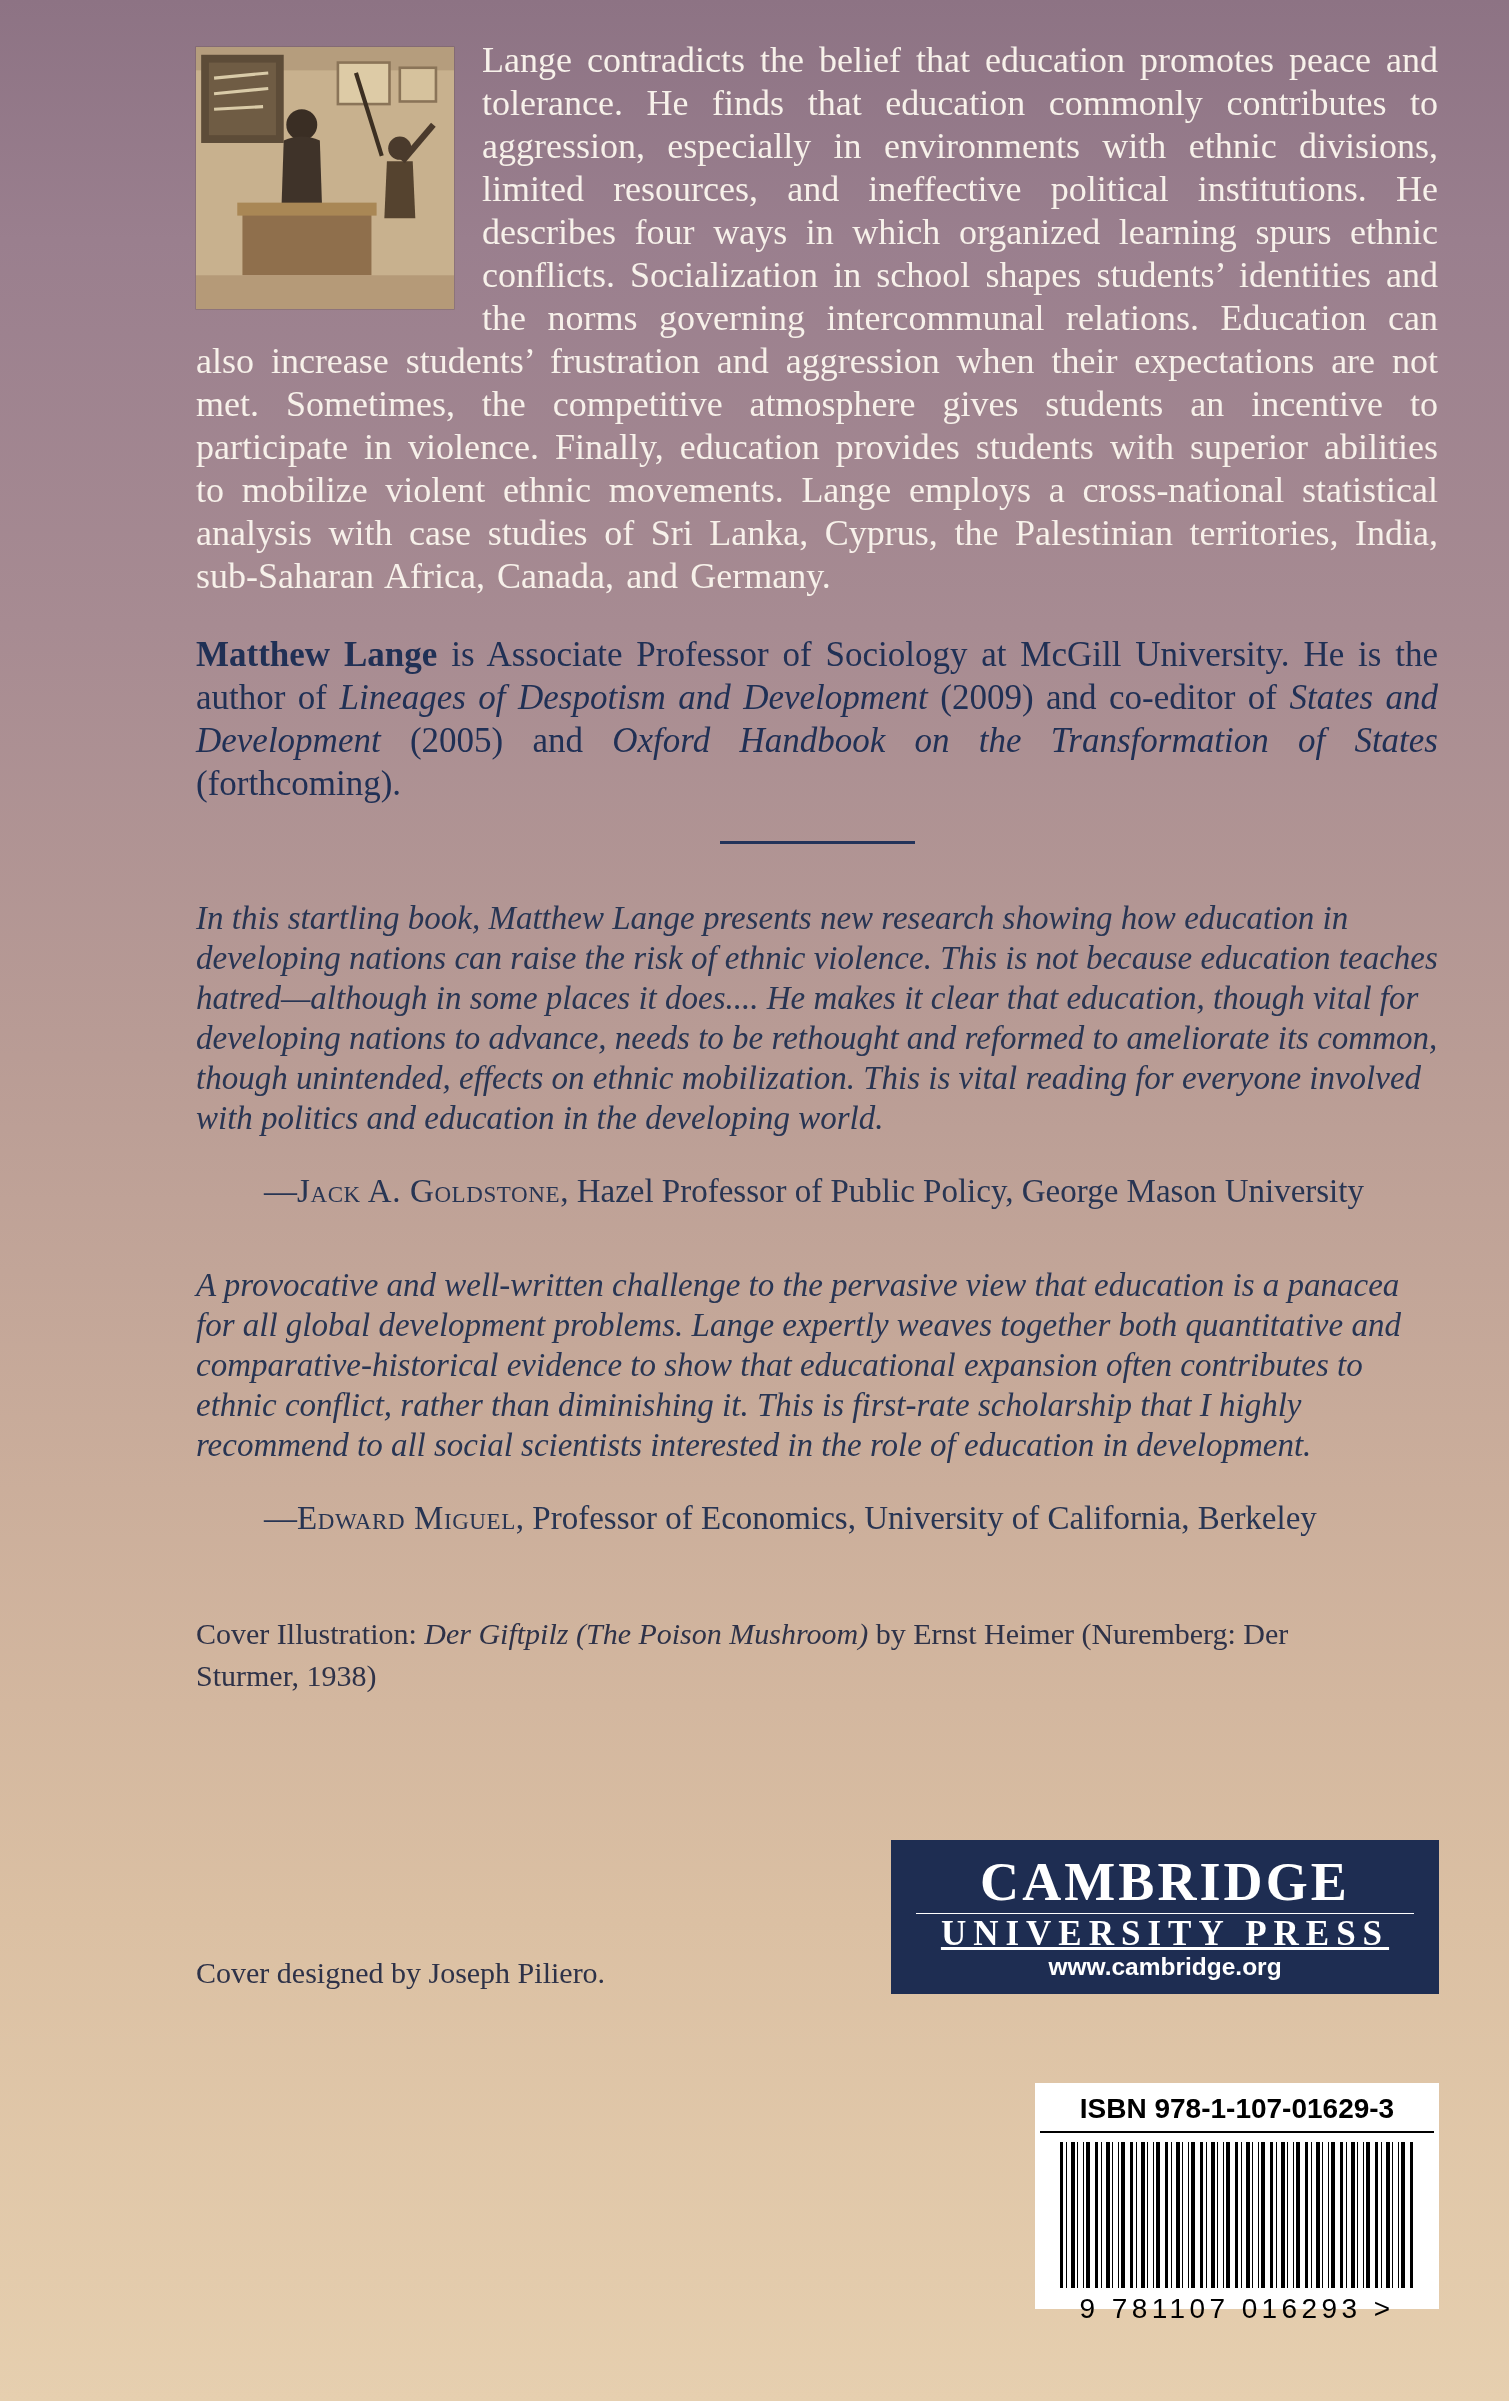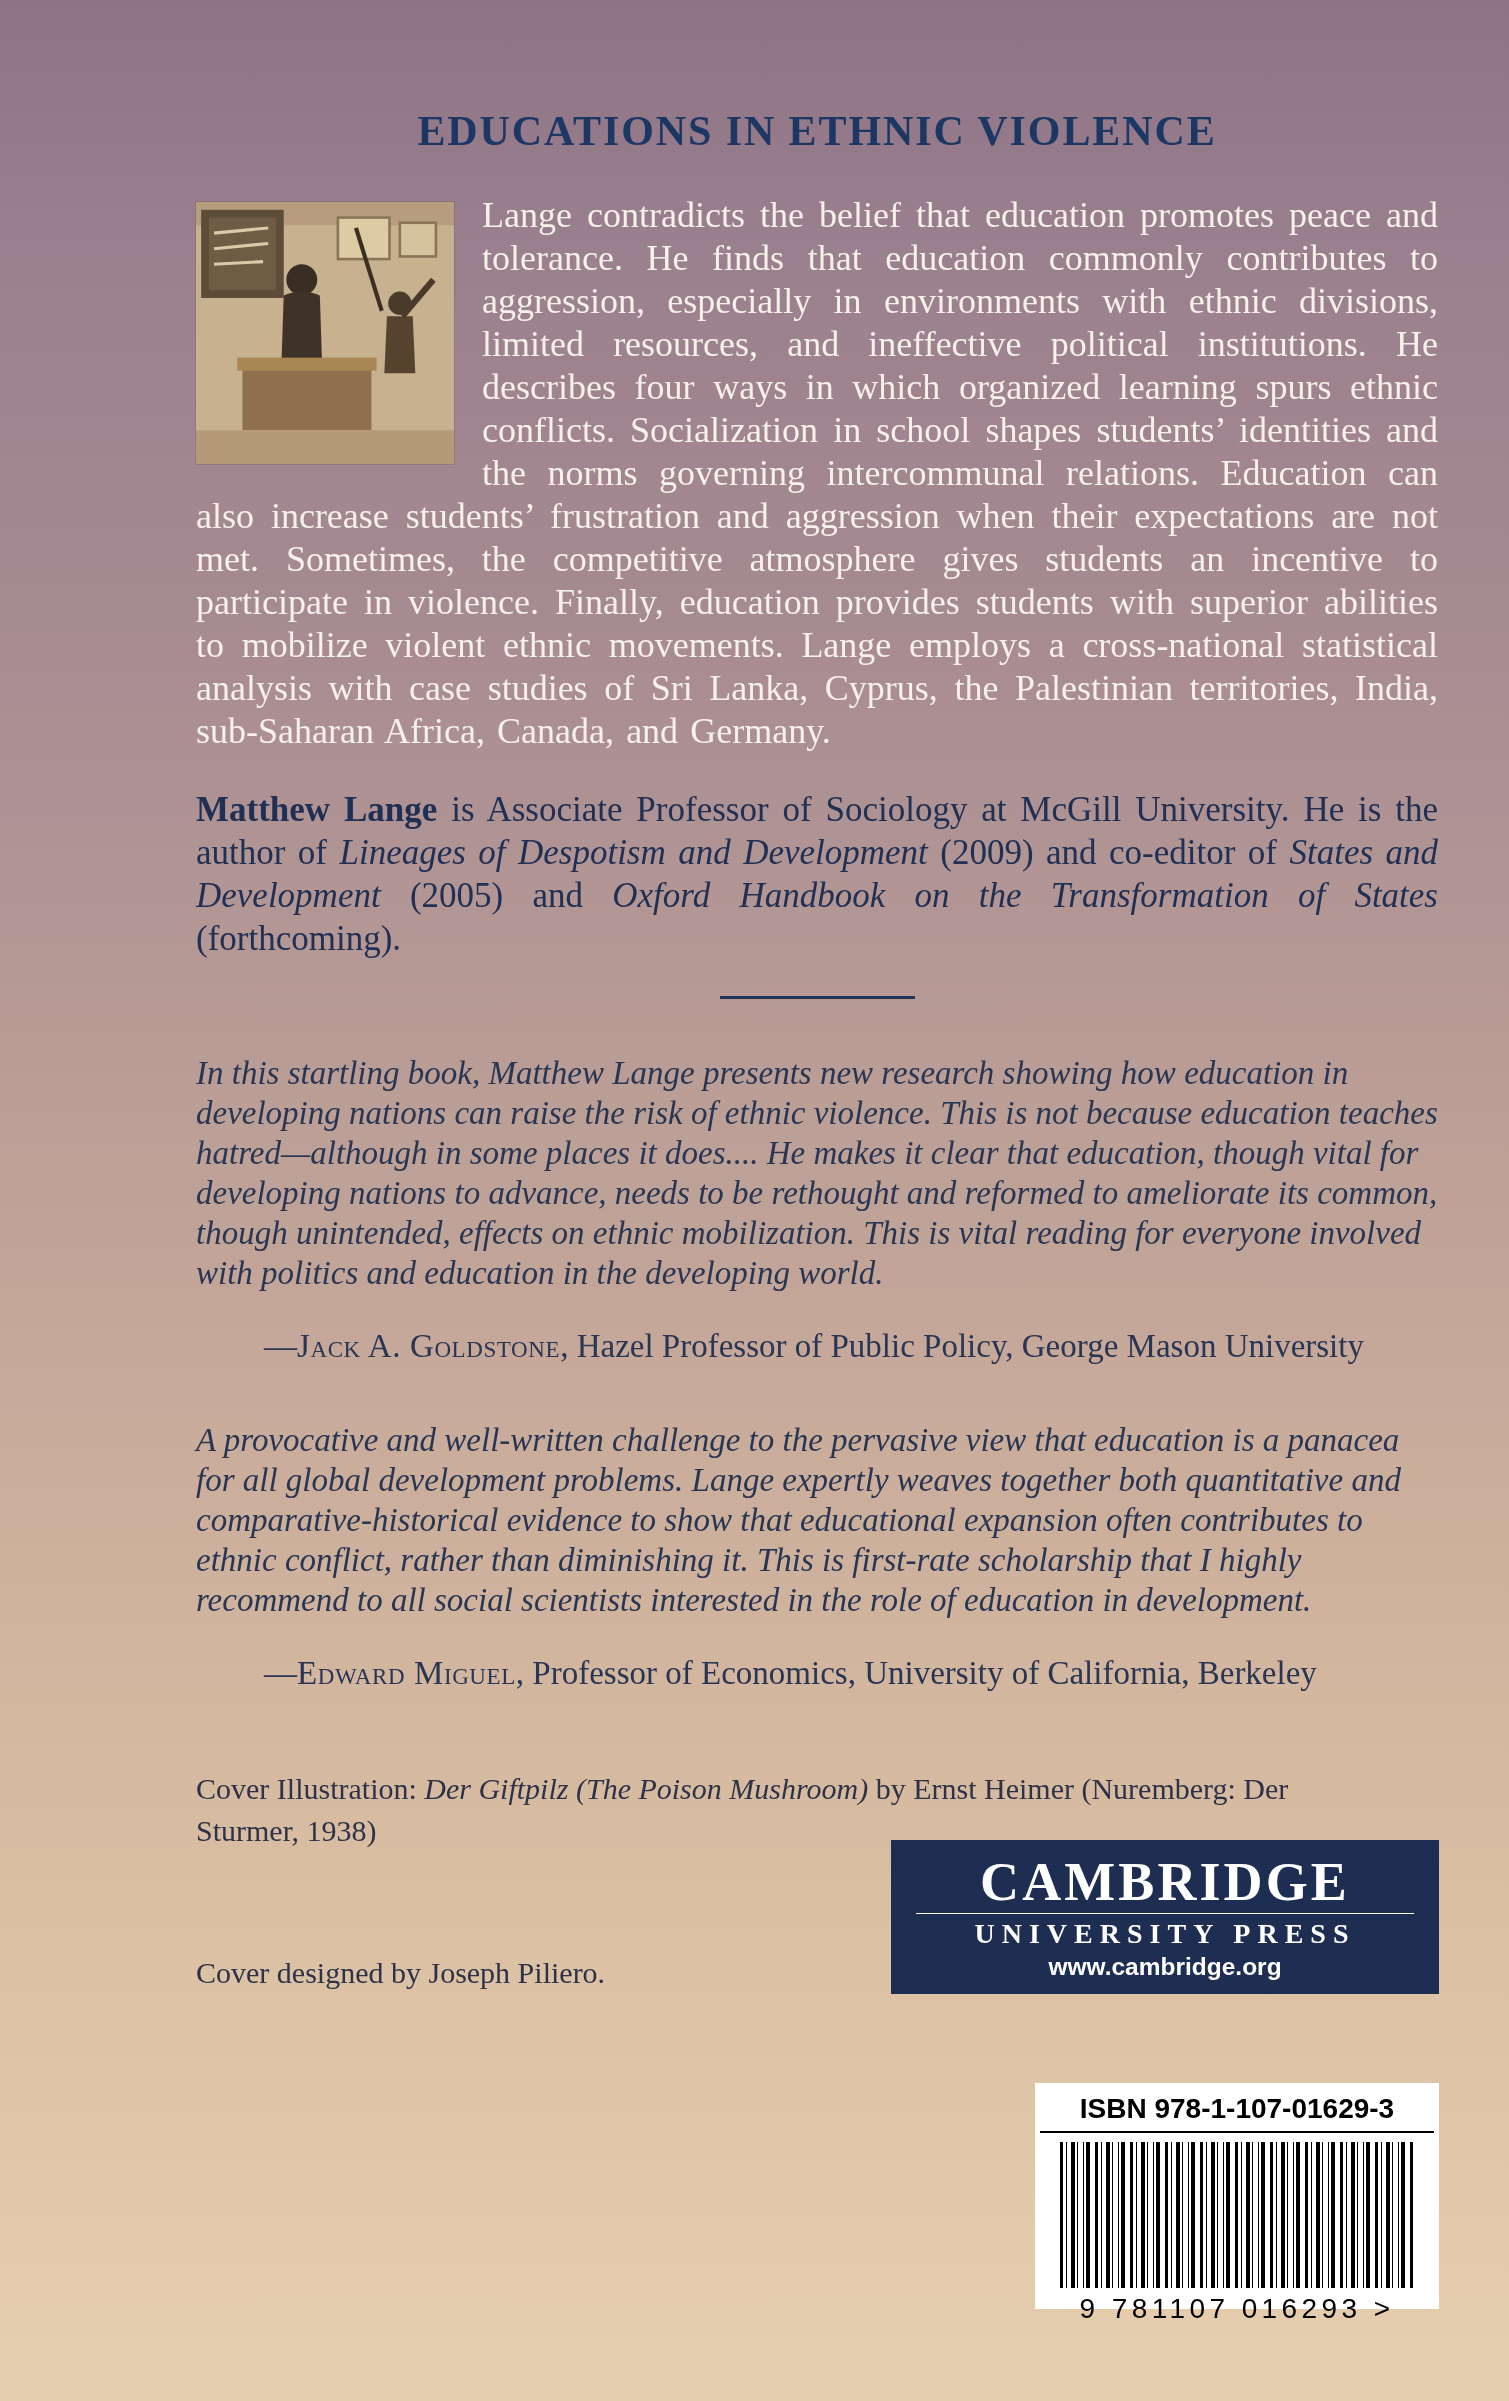--- a/index.html
+++ b/index.html
@@ -91,22 +91,22 @@
     box-sizing:border-box;
     padding:12.6px 25px 8.8px 25px;
     text-align:center;
   }
   .publisher-name{
     font-size:54px;font-weight:bold;letter-spacing:3.1px;
     line-height:58px;white-space:nowrap;
   }
   .publisher-rule{border-top:1.9px solid #ffffff;margin:2.5px 0 3.8px 0;}
   .publisher-sub{
-    font-size:28px;font-weight:bold;letter-spacing:7px;
-    line-height:31px;white-space:nowrap;
+    font-size:35px;font-weight:bold;letter-spacing:7px;
+    line-height:31px;white-space:nowrap;text-decoration:underline;
   }
   .publisher-url{
     font-family:"Liberation Sans", sans-serif;
     font-size:24.5px;font-weight:bold;
     margin-top:3.8px;
   }
 
   .isbn-box{
     position:absolute;
     left:1035px;top:2083px;
@@ -141,21 +141,20 @@
     color:#000;
     margin-top:5px;white-space:nowrap;
   }
 </style>
 </head>
 <body>
 
 <div class="page">
   <div class="content">
 
-    <h1 class="title">EDUCATIONS IN ETHNIC VIOLENCE</h1>
 
     <div class="blurb-section">
       <span class="illustration">
         <svg viewBox="0 0 100 101" preserveAspectRatio="none">
           <rect x="0" y="0" width="100" height="101" fill="#c8b18e"></rect>
           <rect x="0" y="0" width="100" height="9" fill="#b59d7d"></rect>
           <rect x="2" y="3" width="32" height="34" fill="#5d4c38"></rect>
           <rect x="5" y="6" width="26" height="28" fill="#6f5c44"></rect>
           <path d="M7 12 L28 10 M7 18 L28 16 M7 24 L26 23" stroke="#d9cba8" stroke-width="1.2" fill="none"></path>
           <rect x="55" y="6" width="20" height="16" fill="#ddcba6" stroke="#8a7458" stroke-width="1"></rect>

